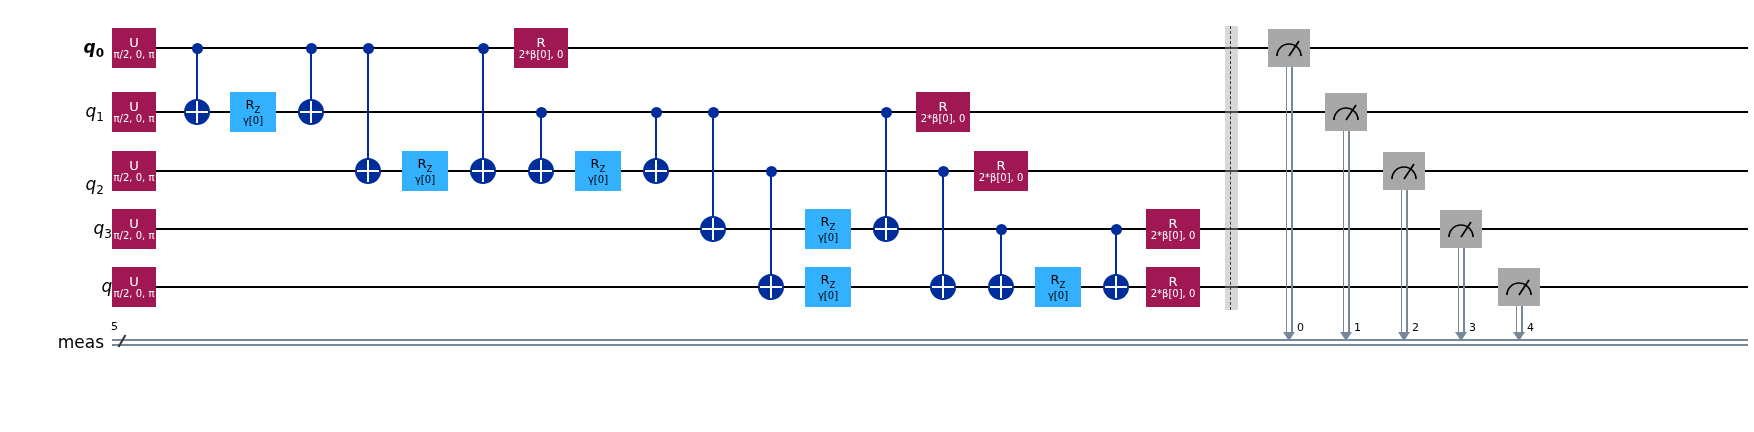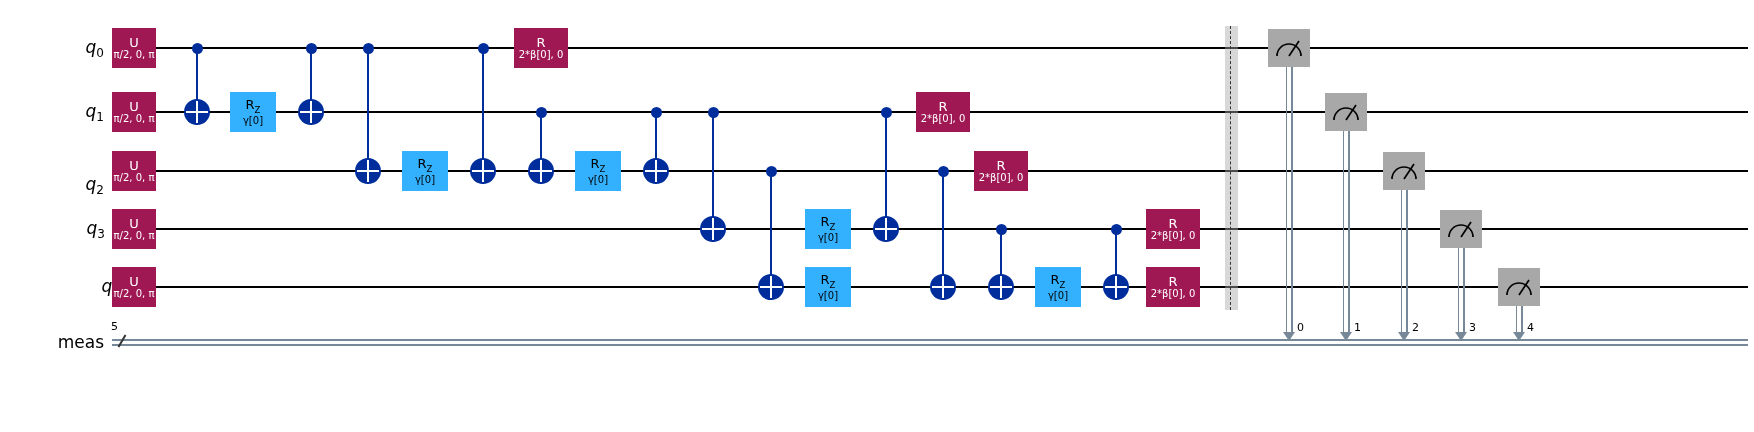--- a/index.html
+++ b/index.html
@@ -37,27 +37,27 @@
            border-right:6px solid transparent; border-top:9px solid var(--c-cwire,#778899); }
   .bitlabel  { position:absolute; font-size:11px; color:#000; }
   .sizelabel { position:absolute; font-size:11px; color:#000; }
   .slash { position:absolute; width:2px; height:14px; background:#333; transform:rotate(30deg); }
 </style>
 </head>
 <body>
 
 <div id="stage">
     <div class="wire" style="left: 112px; top: 47px; width: 1636px;"></div>
-    <div class="qlabel" style="left: 0px; top: 36px;"><span class="qname">q</span><sub>0</sub></div>
+    <div class="qlabel" style="left: 0px; top: 36px; font-weight: bold;"><span class="qname">q</span><sub>0</sub></div>
     <div class="wire" style="left: 112px; top: 111px; width: 1636px;"></div>
     <div class="qlabel" style="left: 0px; top: 100px;"><span class="qname">q</span><sub>1</sub></div>
     <div class="wire" style="left: 112px; top: 170px; width: 1636px;"></div>
     <div class="qlabel" style="left: 0px; top: 173px;"><span class="qname">q</span><sub>2</sub></div>
     <div class="wire" style="left: 112px; top: 228px; width: 1636px;"></div>
-    <div class="qlabel" style="left: 1px; top: 217px;"><span class="qname">q</span><sub>3</sub></div>
+    <div class="qlabel" style="left: 8px; top: 217px;"><span class="qname">q</span><sub>3</sub></div>
     <div class="wire" style="left: 112px; top: 286px; width: 1636px;"></div>
     <div class="qlabel" style="left: 16px; top: 275px;"><span class="qname">q</span><sub>4</sub></div>
     <div class="cwire" style="left: 112px; top: 338.5px; width: 1636px;"></div>
     <div class="cwire" style="left: 112px; top: 343.5px; width: 1636px;"></div>
     <div class="qlabel" style="left: 0px; top: 331px;">meas</div>
     <div class="slash" style="left: 121px; top: 334px;"></div>
     <div class="sizelabel" style="left: 111px; top: 320px;">5</div>
     <div class="gate magenta" style="left: 112px; top: 28px; width: 44px;">
       <div class="glabel">U</div>
       <div class="gparams">π/2, 0, π</div>

